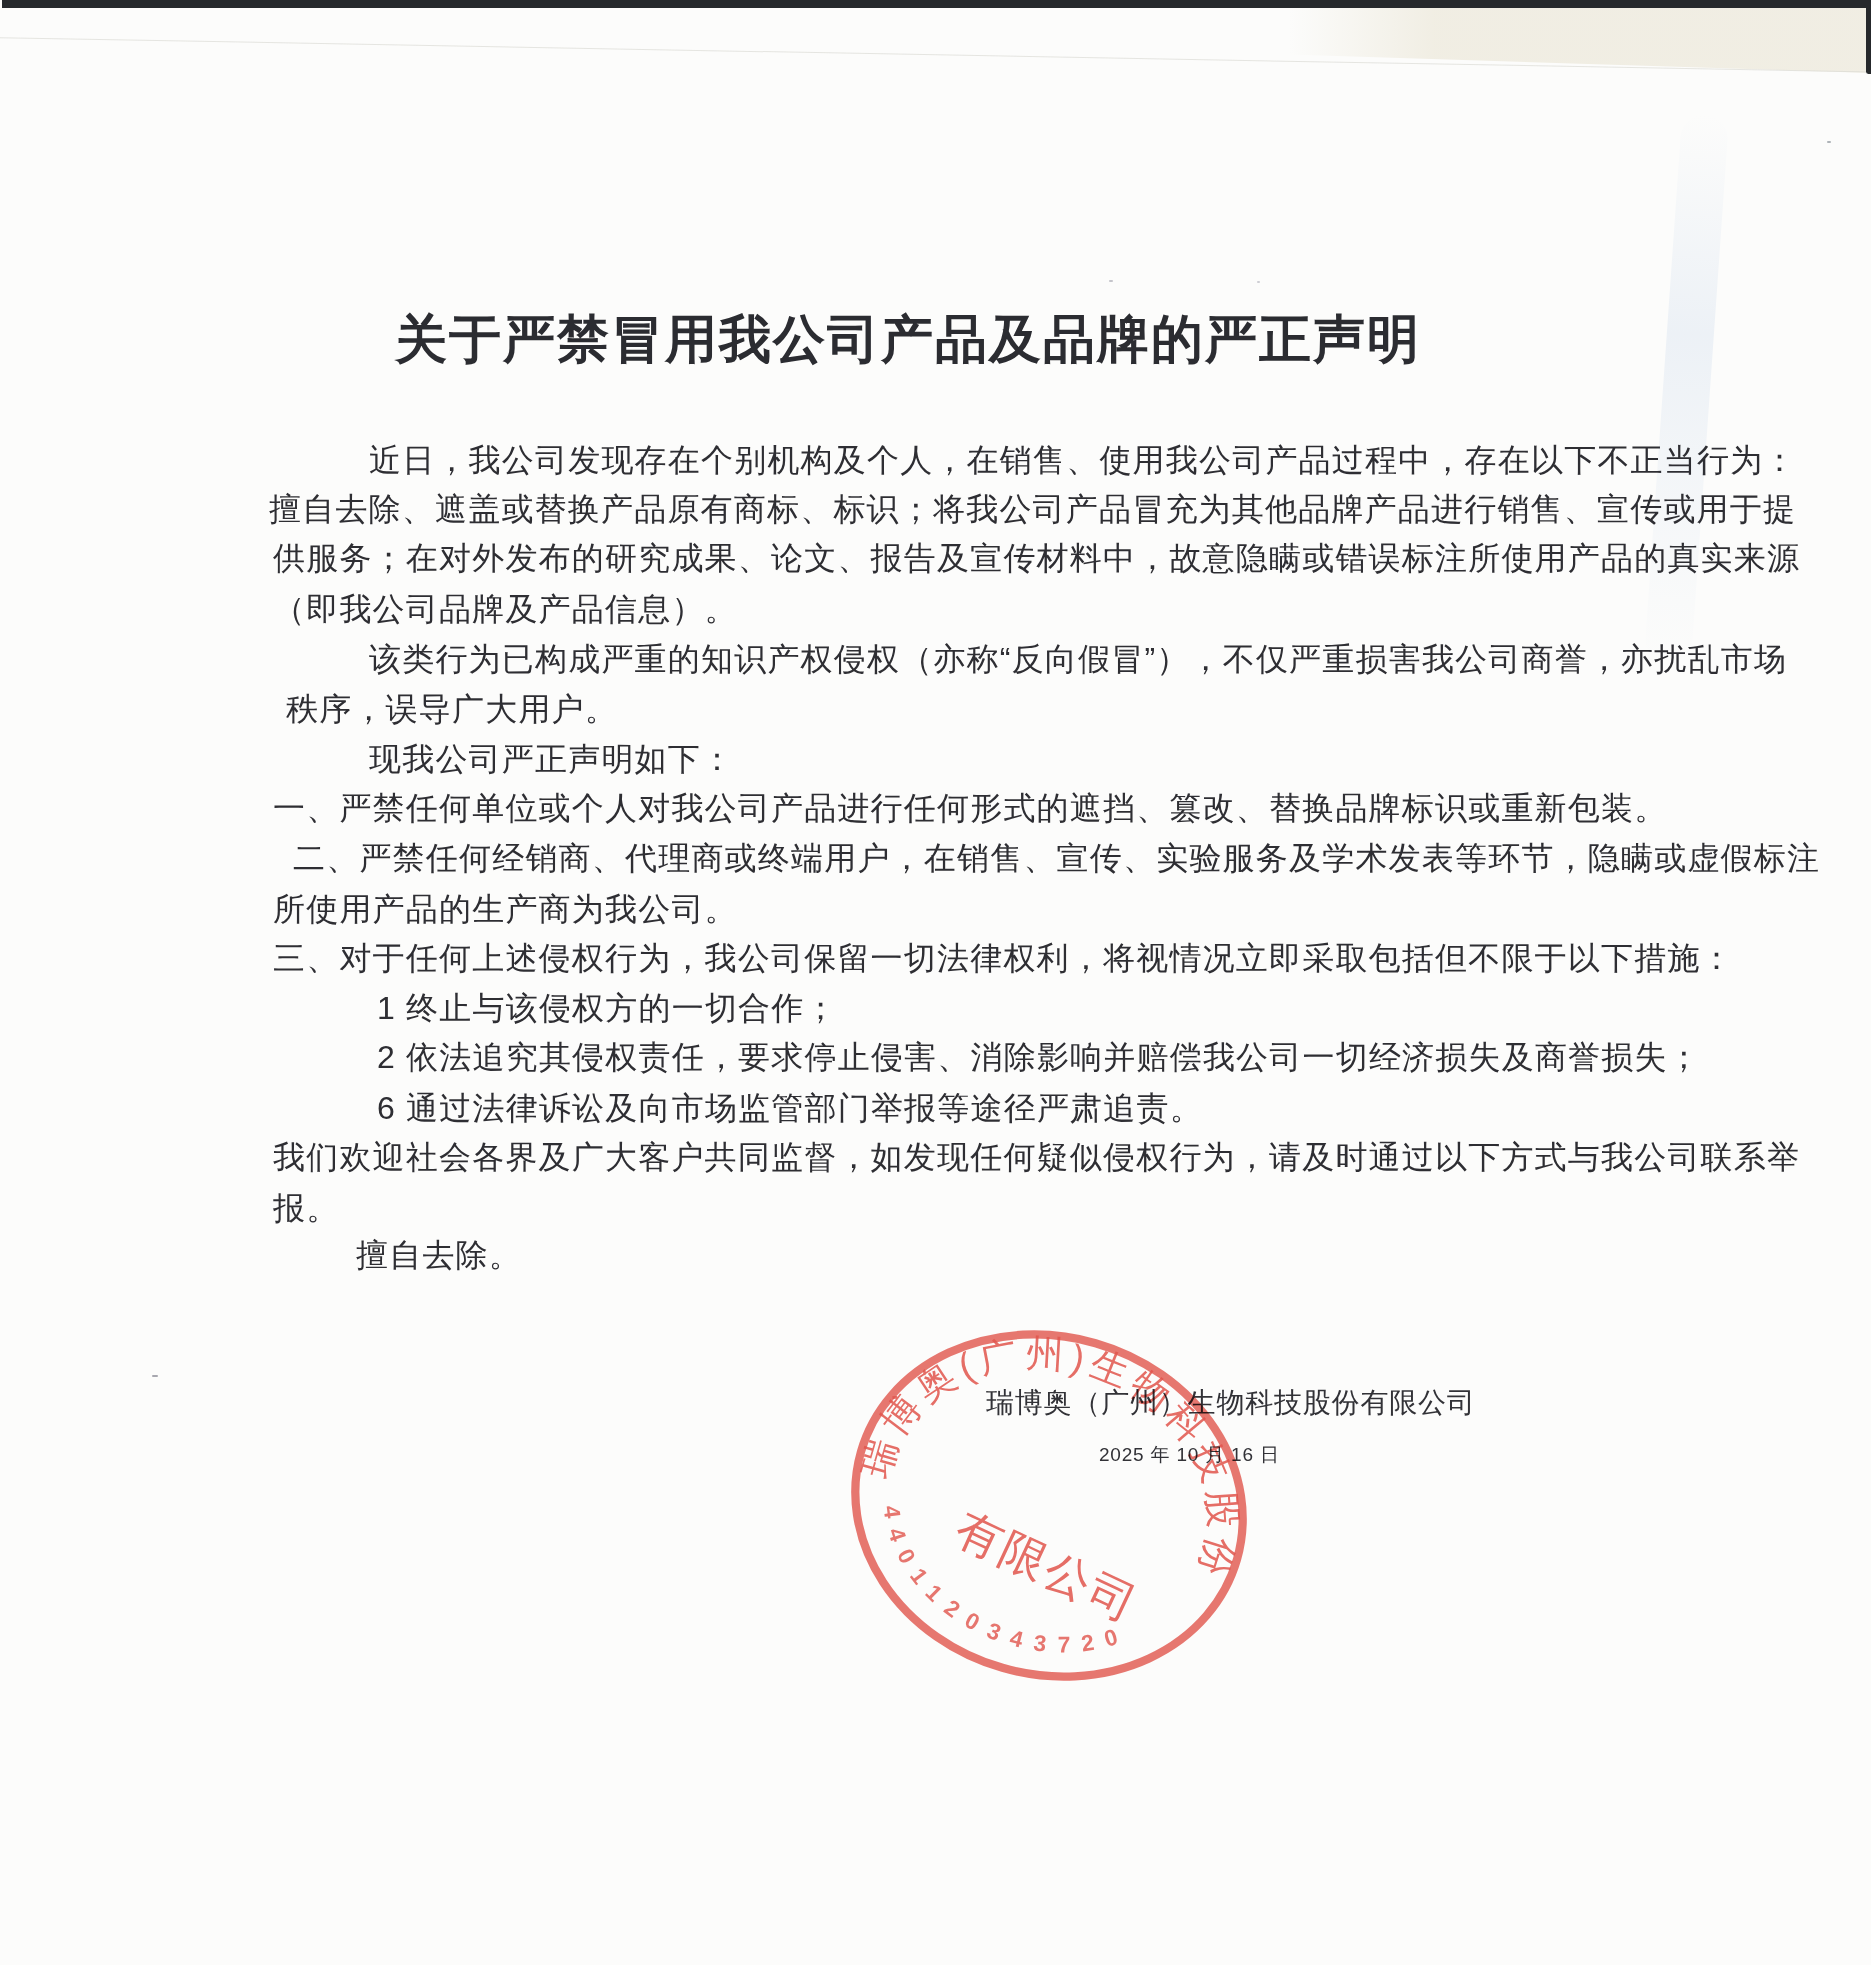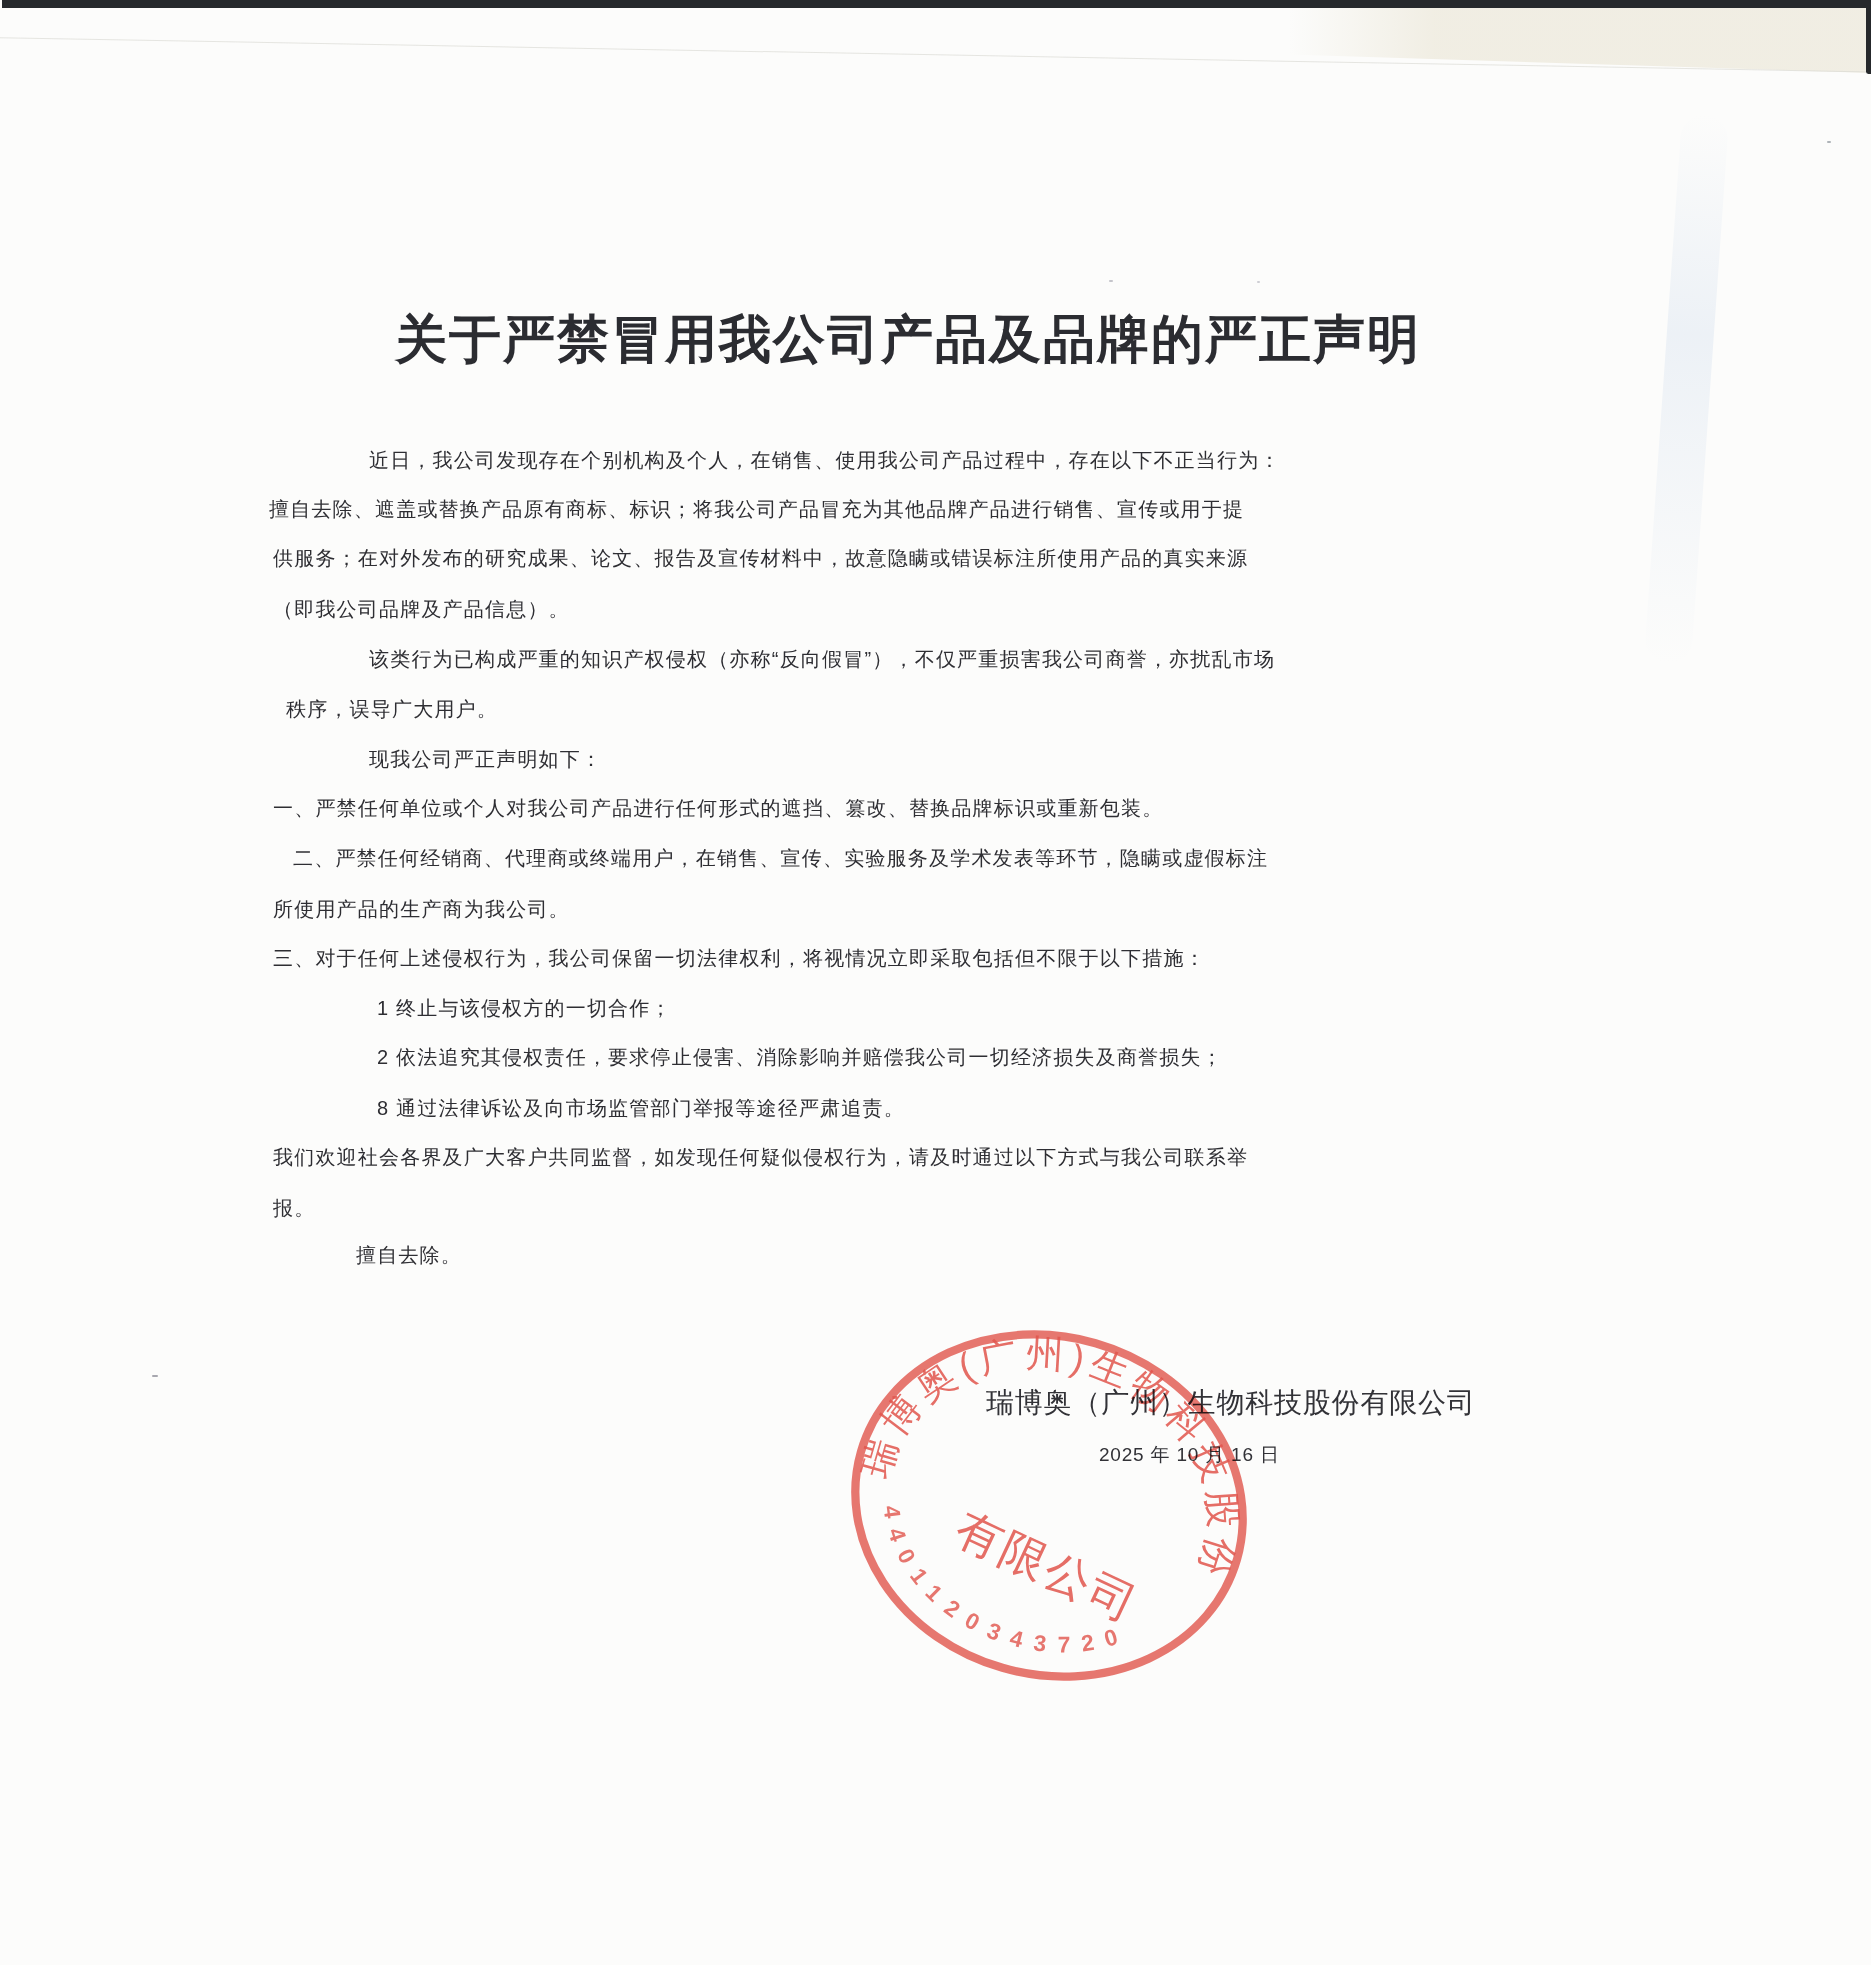--- a/index.html
+++ b/index.html
@@ -28,21 +28,21 @@
   .speck.s4{left:1257px;top:281px;width:2.8px;height:1.6px;background:#c2c2ca;opacity:.8;}
 
   
   .doc-title{
     position:absolute;left:395px;top:310px;
     font-size:52px;line-height:59px;letter-spacing:2px;
     font-weight:600;color:#2b2c31;white-space:nowrap;
   }
   .line{
     position:absolute;
-    font-size:20px;line-height:39px;letter-spacing:1.2px;
+    font-size:32px;line-height:39px;letter-spacing:1.2px;
     color:#2e2e33;white-space:nowrap;
   }
   .sig-company{
     position:absolute;left:986px;top:1383px;
     font-size:28px;line-height:39px;letter-spacing:0.8px;
     color:#323237;white-space:nowrap;
   }
   .sig-date{
     position:absolute;left:1099px;top:1435px;
     font-size:19px;line-height:39px;letter-spacing:0.8px;
@@ -79,21 +79,21 @@
       <div class="line" style="left: 273px; top: 590px;">（即我公司品牌及产品信息）。</div>
       <div class="line" style="left: 369px; top: 640px;">该类行为已构成严重的知识产权侵权（亦称“反向假冒”），不仅严重损害我公司商誉，亦扰乱市场</div>
       <div class="line" style="left: 286px; top: 690px;">秩序，误导广大用户。</div>
       <div class="line" style="left: 369px; top: 740px;">现我公司严正声明如下：</div>
       <div class="line" style="left: 273px; top: 789px;">一、严禁任何单位或个人对我公司产品进行任何形式的遮挡、篡改、替换品牌标识或重新包装。</div>
       <div class="line" style="left: 273px; top: 839px; margin-left: 20px;">二、严禁任何经销商、代理商或终端用户，在销售、宣传、实验服务及学术发表等环节，隐瞒或虚假标注</div>
       <div class="line" style="left: 273px; top: 890px;">所使用产品的生产商为我公司。</div>
       <div class="line" style="left: 273px; top: 939px;">三、对于任何上述侵权行为，我公司保留一切法律权利，将视情况立即采取包括但不限于以下措施：</div>
       <div class="line" style="left: 377px; top: 989px;">1  终止与该侵权方的一切合作；</div>
       <div class="line" style="left: 377px; top: 1038px;">2  依法追究其侵权责任，要求停止侵害、消除影响并赔偿我公司一切经济损失及商誉损失；</div>
-      <div class="line" style="left: 377px; top: 1089px;">8  通过法律诉讼及向市场监管部门举报等途径严肃追责。</div>
+      <div class="line" style="left: 377px; top: 1089px;">6  通过法律诉讼及向市场监管部门举报等途径严肃追责。</div>
       <div class="line" style="left: 273px; top: 1138px;">我们欢迎社会各界及广大客户共同监督，如发现任何疑似侵权行为，请及时通过以下方式与我公司联系举</div>
       <div class="line" style="left: 273px; top: 1189px;">报。</div>
       <div class="line" style="left: 356px; top: 1236px;">擅自去除。</div>
     </div>
 
   <div class="sig-company">瑞博奥（广州）生物科技股份有限公司</div>
   <div class="sig-date">2025 年 10 月 16 日</div>
 
   <svg class="stamp" viewBox="0 0 1100 1000" xmlns="http://www.w3.org/2000/svg">
     <defs>

